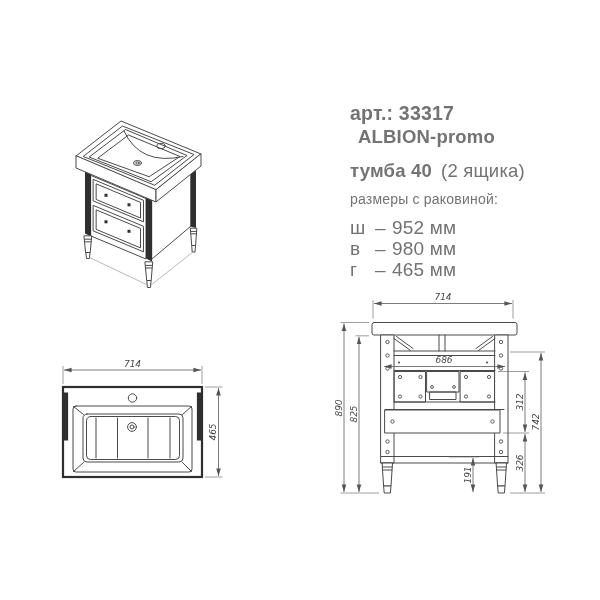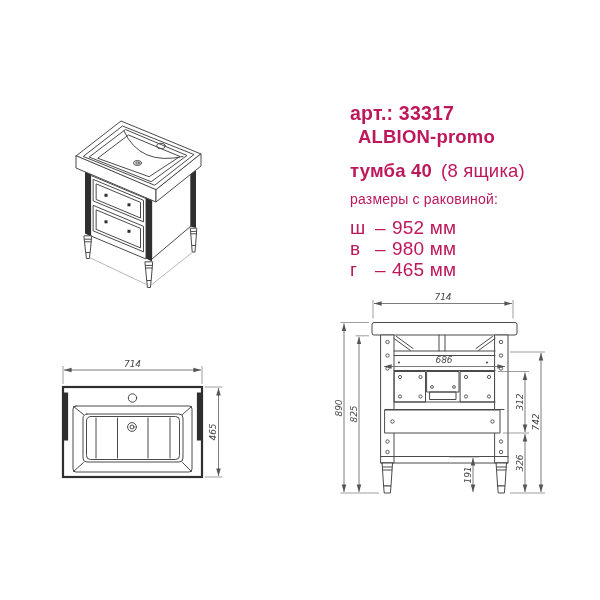--- a/index.html
+++ b/index.html
@@ -14,21 +14,21 @@
   .dark{fill:#2f2f2f;stroke:none;}
   .hint{fill:none;stroke:#9a9a9a;stroke-width:.7;}
   .scr{fill:#ffffff;stroke:#4a4a4a;stroke-width:.9;}
   .dot{fill:#555;stroke:none;}
   line.dim{stroke:#5a5a5a;stroke-width:.8;}
   .ext{fill:none;stroke:#6a6a6a;stroke-width:.65;}
   text.dim{font-family:"DejaVu Sans",sans-serif;font-style:italic;font-size:9px;
            fill:#474747;text-anchor:middle;stroke:none;}
 
   
-  .info div{position:absolute;left:350px;color:#be185d;letter-spacing:.2px;white-space:nowrap;}
+  .info div{position:absolute;left:350px;color:#737373;letter-spacing:.2px;white-space:nowrap;}
   .t-article{top:102px;font-size:19.5px;font-weight:bold;}
   .t-series{top:126px;font-size:18.5px;font-weight:bold;letter-spacing:.4px;margin-left:8px;}
   .t-model{top:160px;font-size:18.5px;}
   .t-model .b{font-weight:bold;}
   .t-model .note{margin-left:9px;}
   .t-heading{top:191px;font-size:14px;}
   .size-row{display:flex;font-size:19px;}
   .size-row .key{width:25px;}
   .size-row .dash{width:17px;}
   .r1{top:217px;} .r2{top:238px;} .r3{top:259px;}
@@ -187,21 +187,21 @@
     <text class="dim" transform="translate(522.5,463) rotate(-90)">326</text>
     <text class="dim" transform="translate(538.5,422) rotate(-90)">742</text>
     <text class="dim" transform="translate(470.5,475) rotate(-90)">191</text>
   </g>
 </svg>
 
 <div class="info">
   <div class="t-article">арт.: 33317</div>
   <div class="t-series">ALBION-promo</div>
   <div class="t-model">
-    <span class="b">тумба 40</span><span class="note">(8 ящика)</span>
+    <span class="b">тумба 40</span><span class="note">(2 ящика)</span>
   </div>
   <div class="t-heading">размеры с раковиной:</div>
   <div class="size-row r1">
     <span class="key">ш</span>
         <span class="dash">–</span>
         <span class="val">952 мм</span>
   </div>
   <div class="size-row r2">
     <span class="key">в</span>
         <span class="dash">–</span>

